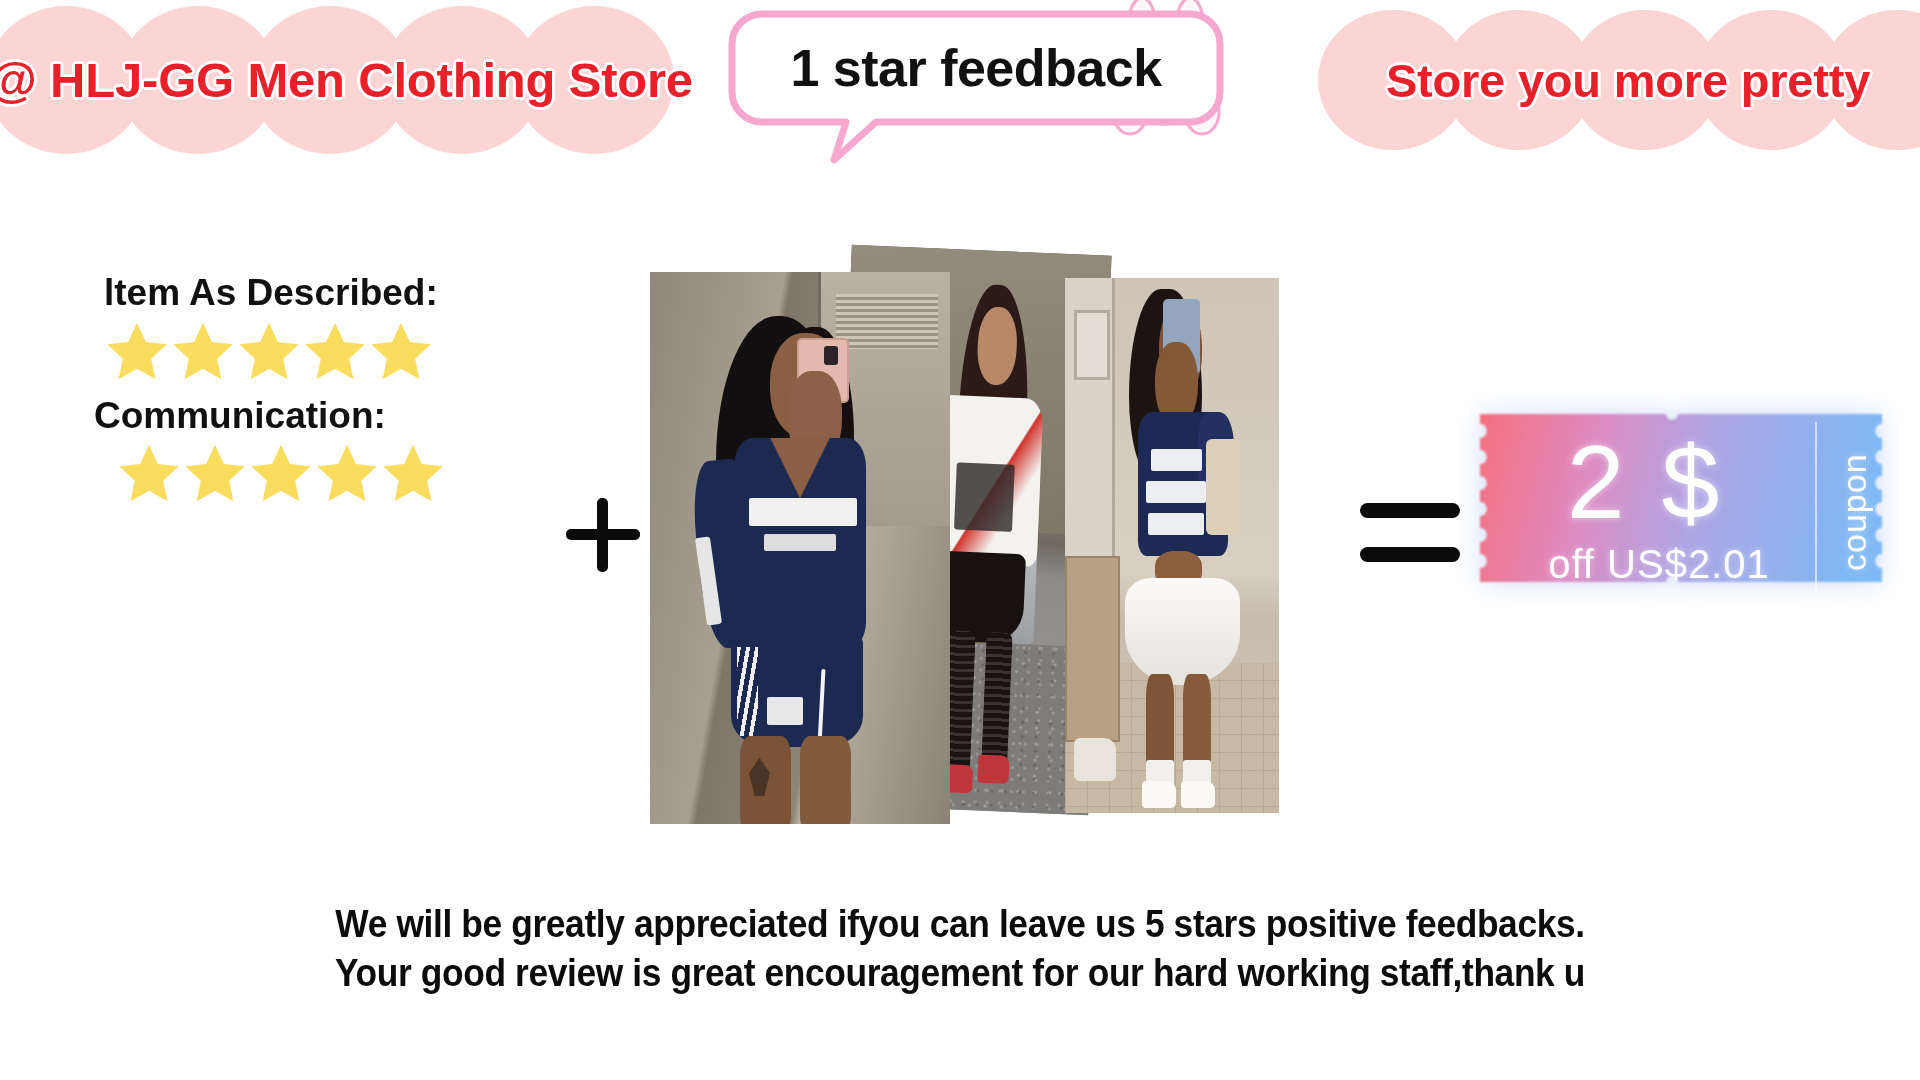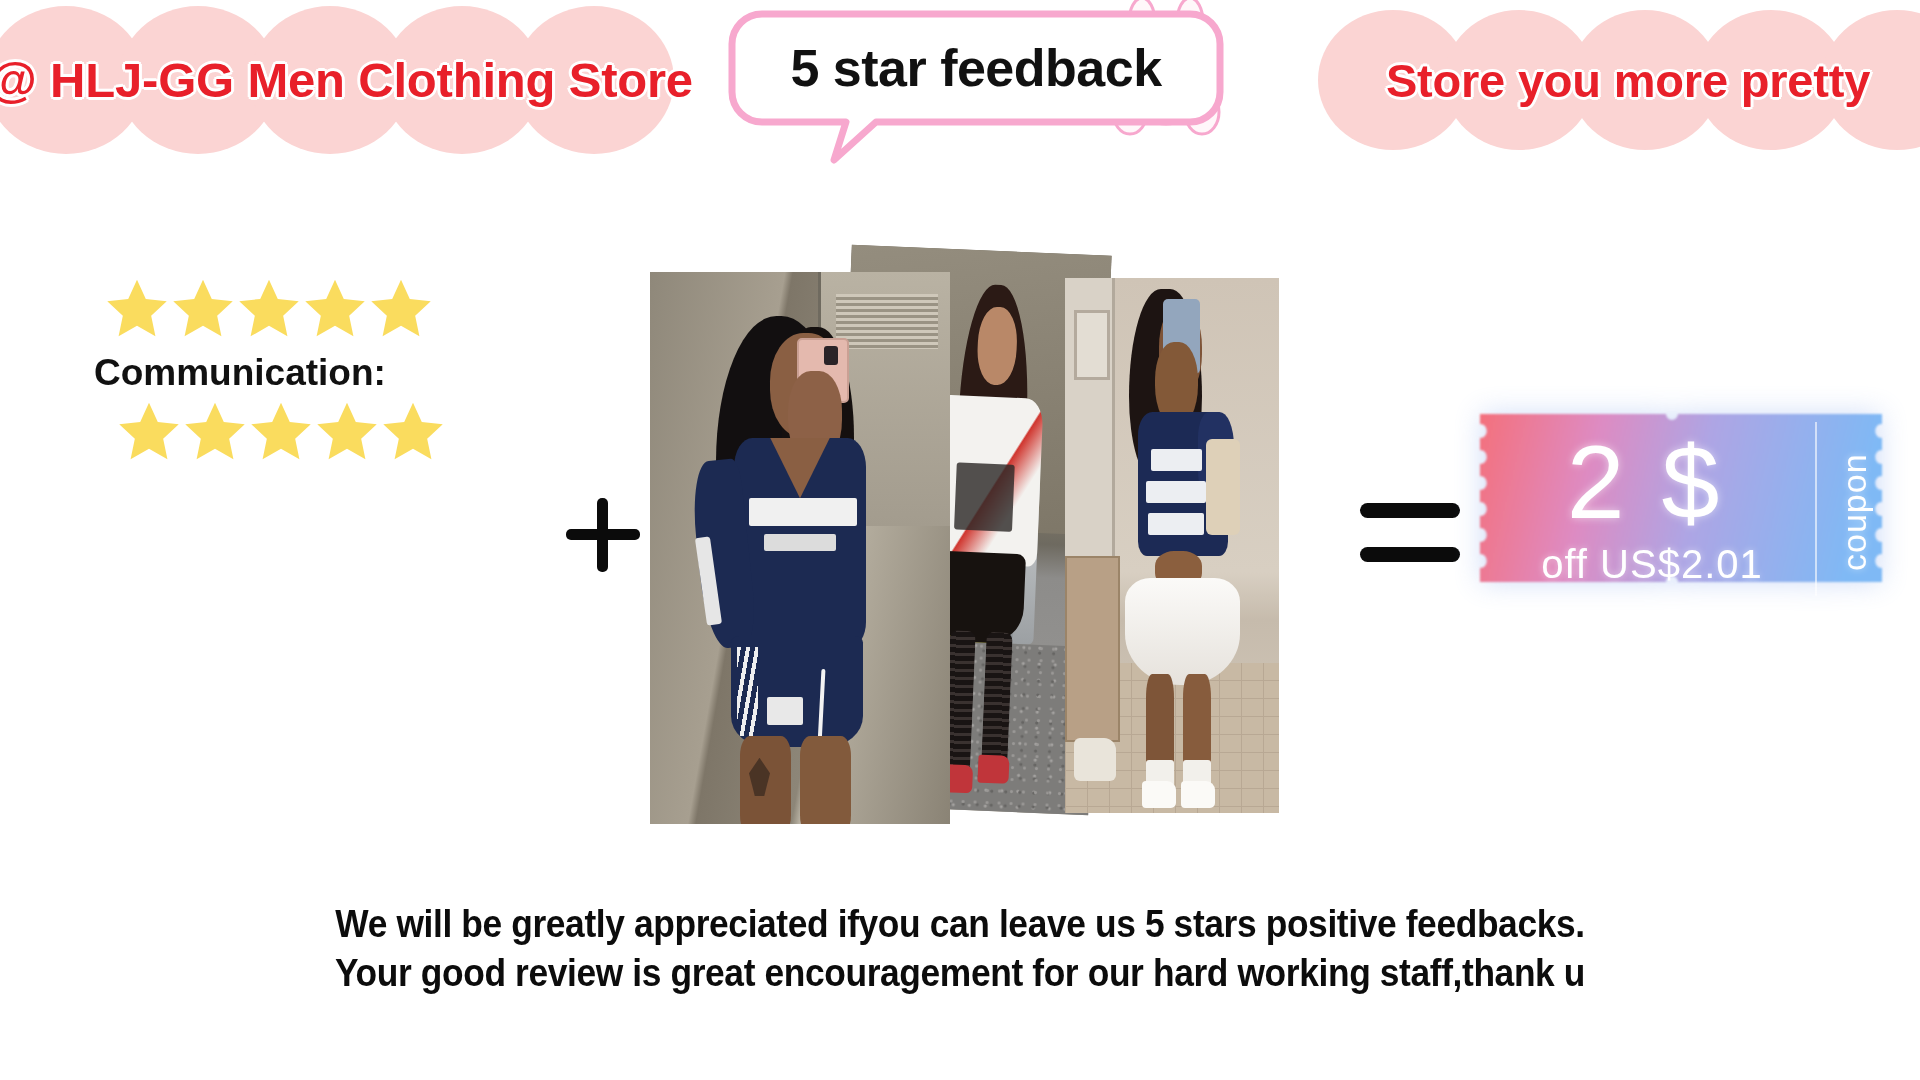--- a/index.html
+++ b/index.html
@@ -309,21 +309,21 @@
     display: flex; align-items: center; justify-content: center;
     color: #ffffff;
     font-size: 104px;
     font-weight: 400;
     letter-spacing: 4px;
     text-shadow: 0 0 8px rgba(255,255,255,0.55);
     z-index: 2;
   }
   .coupon-sub {
     position: absolute;
-    left: 14px; top: 138px;
+    left: 21px; top: 138px;
     width: 344px; height: 52px;
     display: flex; align-items: center; justify-content: center;
     color: #ffffff;
     font-size: 40px;
     font-weight: 400;
     letter-spacing: 1px;
     text-shadow: 0 0 7px rgba(255,255,255,0.5);
     z-index: 2;
   }
   .coupon-side {
@@ -390,37 +390,38 @@
         <circle cx="103" cy="78" r="3"></circle>
       <circle cx="73" cy="80" r="4"></circle>
     </g>
   </svg>
 
   <svg class="bubble-svg" width="530" height="160" viewBox="0 0 530 160">
     <path d="M 36 6 H 464 A 30 30 0 0 1 494 36 V 84 A 30 30 0 0 1 464 114 H 150
              L 108 152 L 120 114 H 36 A 30 30 0 0 1 6 84 V 36 A 30 30 0 0 1 36 6 Z" fill="#ffffff" stroke="#f7a8ce" stroke-width="7" stroke-linejoin="round"></path>
   </svg>
 
-  <div class="bubble-text">5 star feedback</div>
+  <div class="bubble-text">1 star feedback</div>
 </div>
 
 <div class="banner-right">
   <div class="cloud">
     <span class="blob"></span>
     <span class="blob"></span>
     <span class="blob"></span>
     <span class="blob"></span>
     <span class="blob"></span>
   </div>
   <div class="banner-text">Store you more pretty</div>
 </div>
 
 <div class="ratings">
 
   <div class="rating-row r1">
+    <div class="rating-label">ltem As Described:</div>
     <div class="stars">
       <svg width="70" height="68" viewBox="0 0 24 24">
           <polygon points="12,2 15.1,8.8 22.5,9.6 17,14.7 18.5,22 12,18.3 5.5,22 7,14.7 1.5,9.6 8.9,8.8" fill="#FADC5E"></polygon>
         </svg>
       <svg width="70" height="68" viewBox="0 0 24 24">
           <polygon points="12,2 15.1,8.8 22.5,9.6 17,14.7 18.5,22 12,18.3 5.5,22 7,14.7 1.5,9.6 8.9,8.8" fill="#FADC5E"></polygon>
         </svg>
       <svg width="70" height="68" viewBox="0 0 24 24">
           <polygon points="12,2 15.1,8.8 22.5,9.6 17,14.7 18.5,22 12,18.3 5.5,22 7,14.7 1.5,9.6 8.9,8.8" fill="#FADC5E"></polygon>
         </svg>

